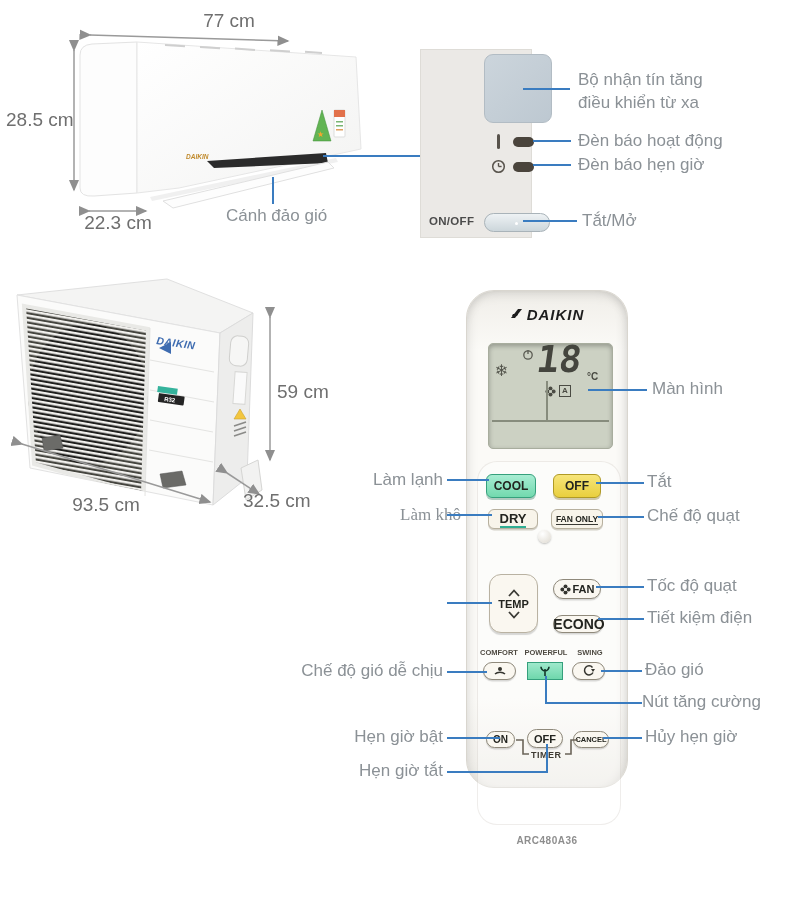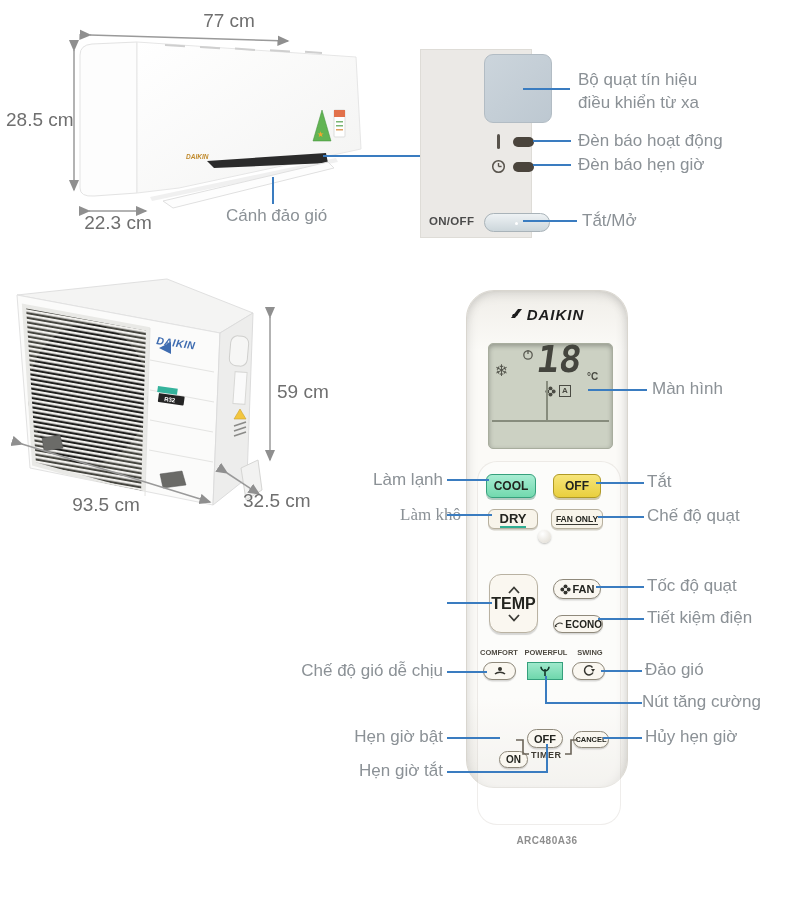--- a/index.html
+++ b/index.html
@@ -50,30 +50,30 @@
            background:linear-gradient(#f7e57a,#e9cf3e);border:1px solid #b09a25;box-shadow:0 2px 0 rgba(120,100,20,.35);}
   #btn-dry{left:21px;top:218px;width:50px;height:20px;border-radius:6px;font-size:13px;
            background:#f8f4ea;border:1px solid #b7b09e;box-shadow:0 1.5px 0 rgba(90,80,50,.25);}
   #btn-dry i{font-style:normal;border-bottom:2.5px solid #2fae93;padding-bottom:0;}
   #btn-fanonly{left:84px;top:218px;width:52px;height:20px;border-radius:6px;font-size:8.5px;
                background:#f8f4ea;border:1px solid #b7b09e;box-shadow:0 1.5px 0 rgba(90,80,50,.25);}
   #btn-fanonly i{font-style:normal;border-bottom:1.5px solid #3a3a35;}
   #notch{position:absolute;left:71px;top:239px;width:13px;height:13px;border-radius:50%;
          background:radial-gradient(circle at 35% 30%,#ffffff,#ded9cf);box-shadow:0 1px 2px rgba(0,0,0,.25);}
   #btn-temp{left:22px;top:283px;width:49px;height:59px;border-radius:12px;flex-direction:column;gap:1px;
-            background:#faf7f0;border:1.5px solid #b9b2a2;font-size:16px;box-shadow:0 2px 1px rgba(0,0,0,.15);}
+            background:#faf7f0;border:1.5px solid #b9b2a2;font-size:11px;box-shadow:0 2px 1px rgba(0,0,0,.15);}
   .oval{background:#faf7f0;border:1.5px solid #8f897b;border-radius:12px;box-shadow:0 1.5px 1px rgba(0,0,0,.15);gap:2px;}
   #btn-fan{left:86px;top:288px;width:48px;height:20px;font-size:11px;}
-  #btn-econo{left:86px;top:324px;width:50px;height:18px;font-size:10px;}
+  #btn-econo{left:86px;top:324px;width:50px;height:18px;font-size:14px;}
   .tiny-label{position:absolute;width:50px;text-align:center;font-size:7.5px;font-weight:bold;color:#4f4b43;top:357px;}
   #btn-comfort{left:16px;top:371px;width:33px;height:18px;}
   #btn-powerful{left:60px;top:371px;width:36px;height:18px;
                 background:linear-gradient(#9fe9cc,#6fd7ac);border:1.5px solid #35a07c;}
   #btn-swing{left:105px;top:371px;width:33px;height:18px;}
-  #btn-on{left:32px;top:440px;width:29px;height:17px;font-size:10px;margin-top:20px;}
+  #btn-on{left:19px;top:440px;width:29px;height:17px;font-size:10px;}
   #btn-off2{left:60px;top:438px;width:36px;height:19px;font-size:11px;}
   #btn-cancel{left:106px;top:440px;width:36px;height:17px;font-size:7.5px;}
   #timer-label{position:absolute;left:64px;top:459px;font-size:9px;font-weight:bold;color:#3f3b33;letter-spacing:.5px;}
   #model{position:absolute;left:0;top:544px;width:100%;text-align:center;font-size:10px;font-weight:bold;
          color:#8e8e8e;letter-spacing:.5px;}
 </style>
 </head>
 <body>
 
 <div id="stage">
@@ -137,21 +137,21 @@
     <div class="pill" style="left:92px;top:112px;"></div>
     <div id="onoff-label">ON/OFF</div>
     <div id="power-btn"></div>
   </div>
 
   <div class="bline" style="left:523px;top:88px;width:47px;"></div>
   <div class="bline" style="left:533px;top:140px;width:38px;"></div>
   <div class="bline" style="left:533px;top:164px;width:38px;"></div>
   <div class="bline" style="left:523px;top:220px;width:54px;"></div>
   <div class="ann" style="left:578px;top:68px;line-height:23px;">
-    <div>Bộ quạt tín hiệu</div>
+    <div>Bộ nhận tín tăng</div>
     <div>điều khiển từ xa</div>
   </div>
   <div class="ann" style="left:578px;top:131px;">Đèn báo hoạt động</div>
   <div class="ann" style="left:578px;top:155px;">Đèn báo hẹn giờ</div>
   <div class="ann" style="left:582px;top:211px;">Tắt/Mở</div>
 
   <svg class="abs" style="left:0;top:272px;" width="330" height="260" viewBox="0 0 330 260">
     <defs>
       <pattern id="slats" width="5" height="4.6" patternUnits="userSpaceOnUse" patternTransform="rotate(10)">
         <rect x="0" y="0" width="5" height="2.4" fill="#f2f1ee"></rect>

